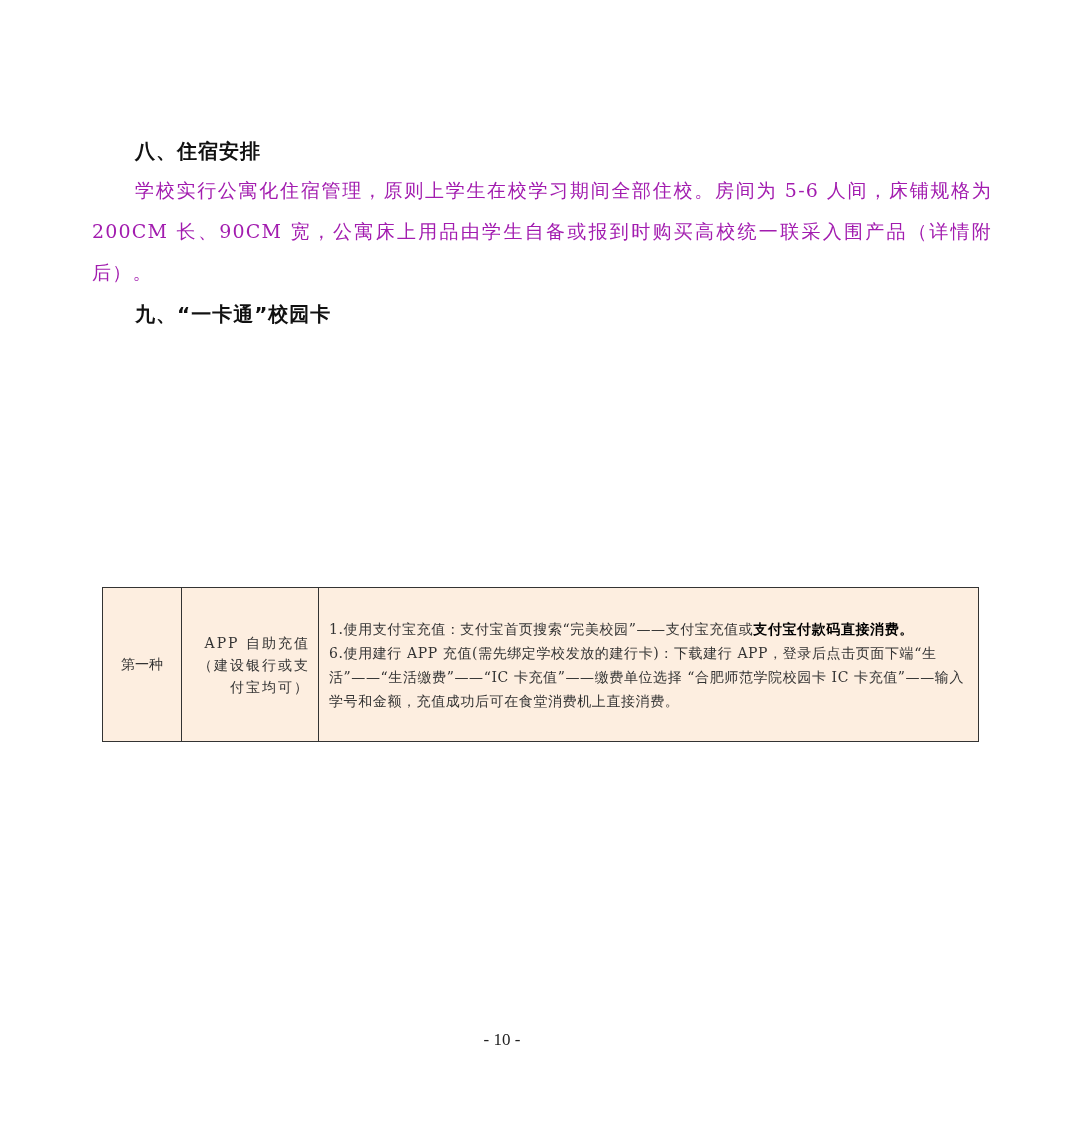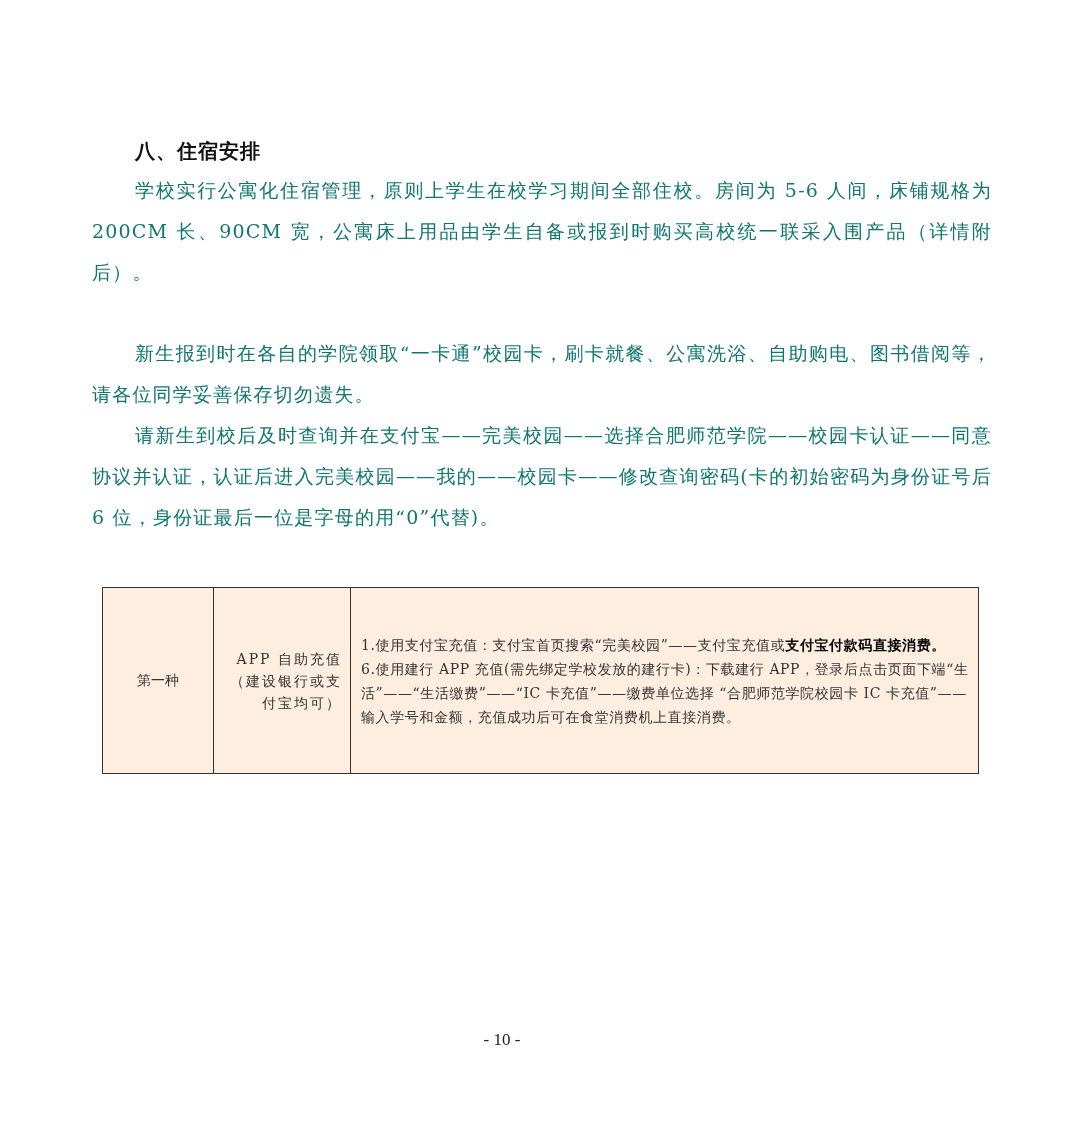--- a/index.html
+++ b/index.html
@@ -10,56 +10,55 @@
     }
     .page { position: absolute; left: 0; top: 4px; width: 1081px; height: 1134px; }
     .heading {
       position: absolute; left: 135px;
       font-family: "DejaVu Sans", "Liberation Sans", sans-serif;
       font-weight: bold; font-size: 20px; color: #111;
       letter-spacing: 1px;
     }
     .para {
       position: absolute; left: 92px; width: 900px;
-      font-size: 19px; line-height: 41px; color: #0f766e;
+      font-size: 19px; line-height: 41px; color: #a21caf;
       letter-spacing: 1.2px;
       text-indent: 43px;
       text-align: justify;
     }
     table.recharge {
       position: absolute; left: 102px; top: 583px;
       width: 877px; border-collapse: collapse;
       font-size: 14px; color: #333;
     }
     table.recharge td {
       border: 1.5px solid #333;
       vertical-align: middle;
-      padding: 16px;
+      padding: 0;
     }
     tr.row1 td { background: #fdeee0; height: 153px; margin-top: 36px; }
     tr.row2 td { background: #e9dcf3; height: 150px; }
     td.c1 { width: 78px; text-align: center; }
     td.c2 { width: 120px; text-align: right; line-height: 22px; padding: 0 8px !important; letter-spacing: 2px; }
     td.c3 { padding: 0 8px 0 10px !important; line-height: 24px; letter-spacing: 0.6px; }
     .bold { font-weight: bold; color: #000; }
     .pagenum {
       position: absolute; left: 0; width: 1004px; top: 1026px; text-align: center;
       font-family: "Liberation Serif", serif; font-size: 17px; color: #222;
     }
   </style>
 </head>
 <body>
 
 <div class="page">
 
   <div class="heading" style="top:134px;">八、住宿安排</div>
   <div class="para" style="top:166px;">学校实行公寓化住宿管理，原则上学生在校学习期间全部住校。房间为 5-6 人间，床铺规格为 200CM 长、90CM 宽，公寓床上用品由学生自备或报到时购买高校统一联采入围产品（详情附后）。</div>
 
-  <div class="para" style="top:329px;">新生报到时在各自的学院领取“一卡通”校园卡，刷卡就餐、公寓洗浴、自助购电、图书借阅等，请各位同学妥善保存切勿遗失。</div>
-  <div class="para" style="top:411px;">请新生到校后及时查询并在支付宝——完美校园——选择合肥师范学院——校园卡认证——同意协议并认证，认证后进入完美校园——我的——校园卡——修改查询密码(卡的初始密码为身份证号后 6 位，身份证最后一位是字母的用“0”代替)。</div>
+  <div class="heading" style="top:297px;">九、“一卡通”校园卡</div>
 
   <table class="recharge">
     <tbody>
         <tr class="row1">
       <td class="c1">第一种</td>
       <td class="c2">APP 自助充值（建设银行或支付宝均可）</td>
       <td class="c3">
         <div><span>1.使用支付宝充值：支付宝首页搜索“完美校园”——支付宝充值或</span><span class="bold">支付宝付款码直接消费。</span></div>
         <div>6.使用建行 APP 充值(需先绑定学校发放的建行卡)：下载建行 APP，登录后点击页面下端“生活”——“生活缴费”——“IC 卡充值”——缴费单位选择 “合肥师范学院校园卡 IC 卡充值”——输入学号和金额，充值成功后可在食堂消费机上直接消费。</div>
       </td>

